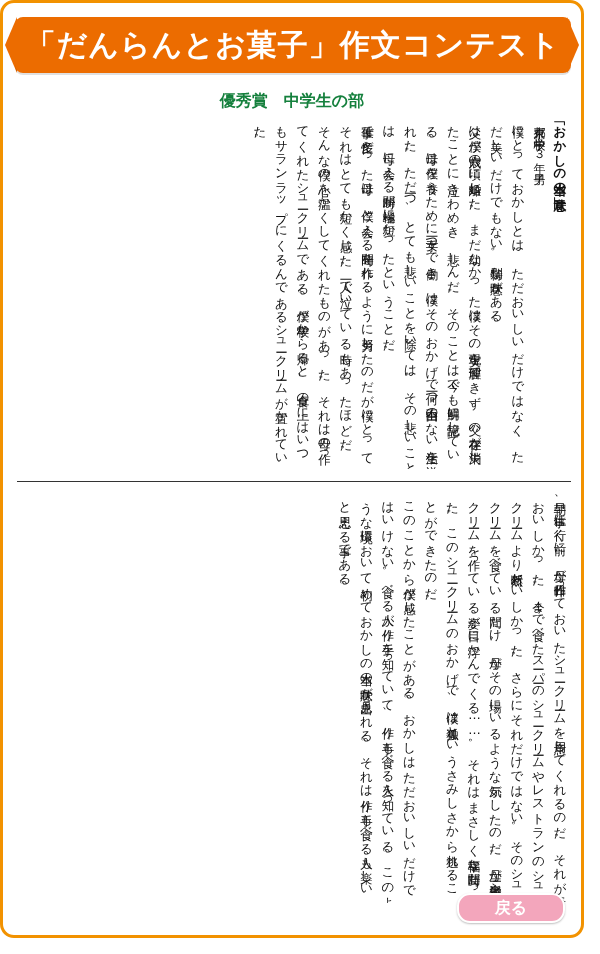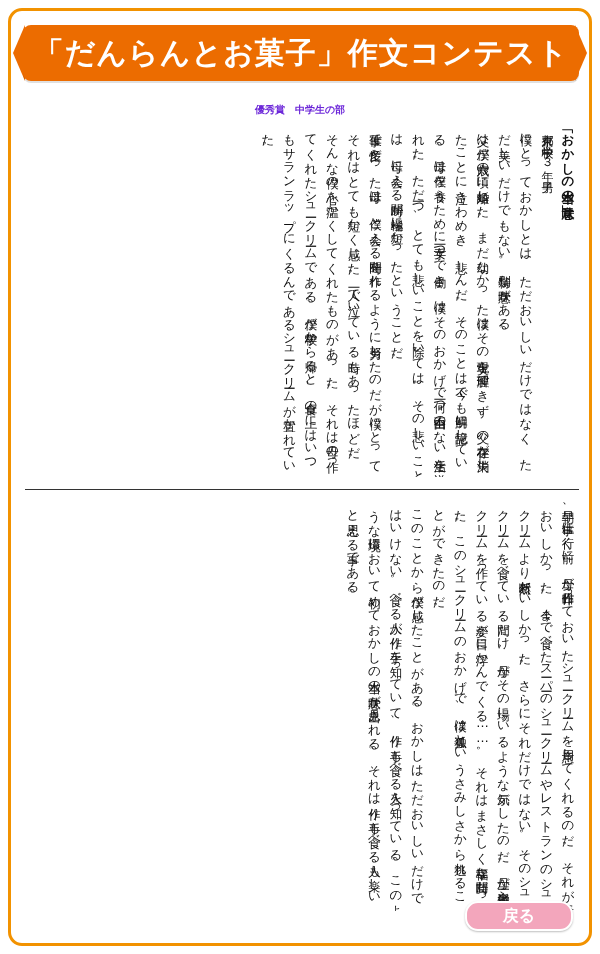--- a/index.html
+++ b/index.html
@@ -13,21 +13,20 @@
     font-family: "Liberation Sans", sans-serif;
     overflow: hidden;
   }
 
   .page {
     position: relative;
     width: 600px;
     height: 954px;
     box-sizing: border-box;
     background: #ffffff;
-    padding: 8px;
   }
 
   
   .frame {
     position: relative;
     width: 584px;
     height: 938px;
     box-sizing: border-box;
     border: 3px solid #f29200;
     border-radius: 14px;
@@ -78,22 +77,22 @@
   
   .award-line {
     position: absolute;
     top: 88px;
     left: 0;
     width: 100%;
     text-align: center;
   }
   .award-line .award-text {
     display: inline-block;
-    color: #6d28d9;
-    font-size: 10px;
+    color: #15803d;
+    font-size: 16px;
     font-weight: bold;
     font-family: "DejaVu Sans", "Liberation Sans", sans-serif;
   }
 
   
   .section-top {
     position: absolute;
     left: 14px;
     top: 114px;
     width: 554px;

